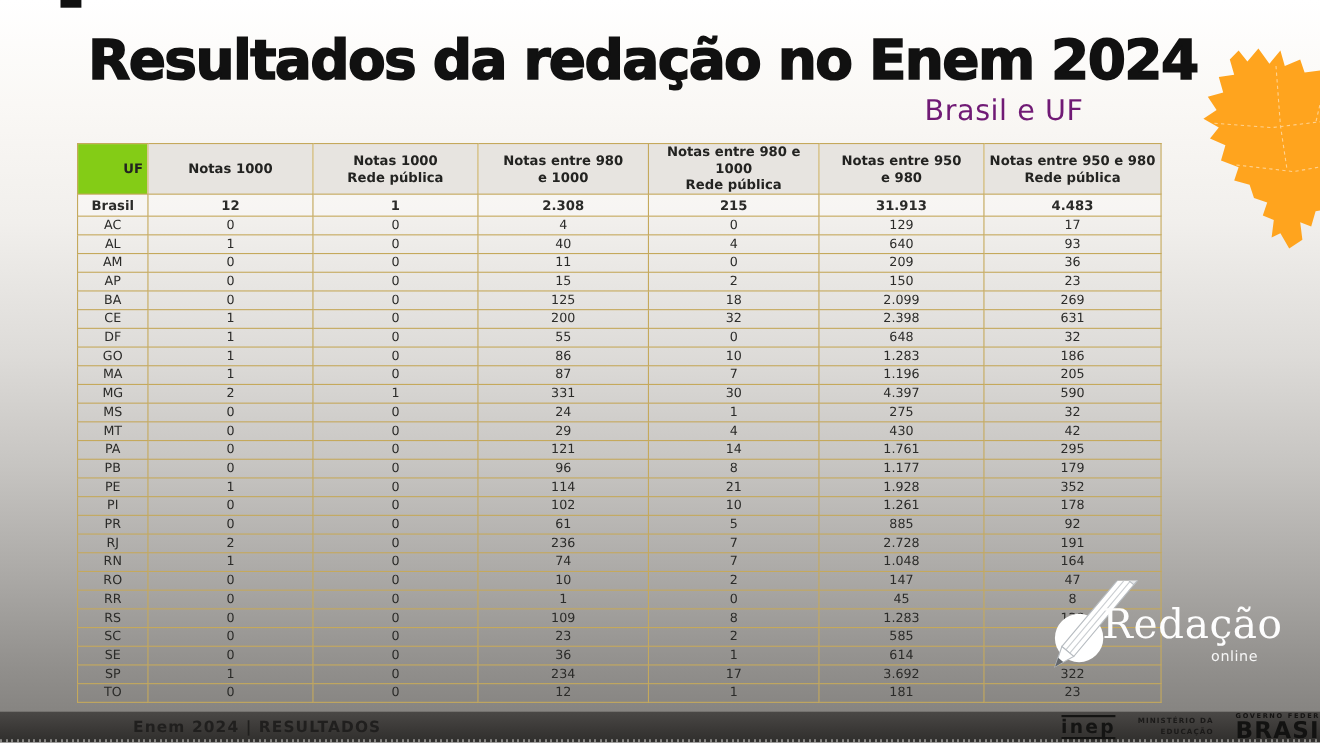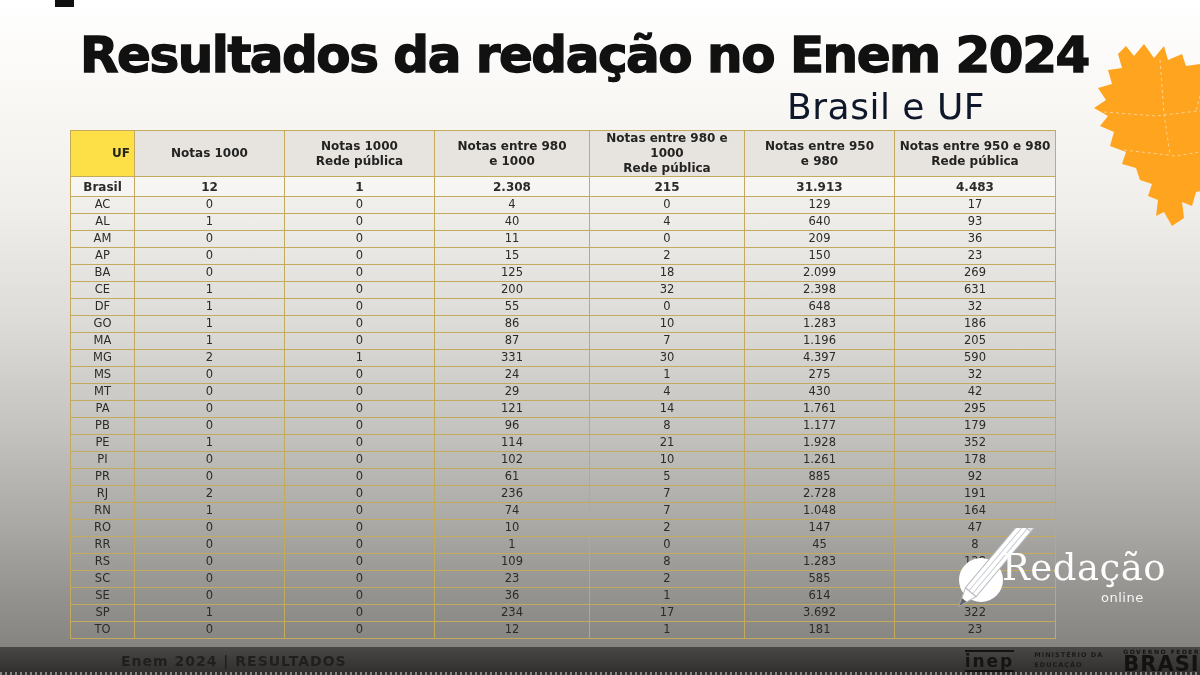--- a/index.html
+++ b/index.html
@@ -12,37 +12,37 @@
   .top-mark { position:absolute; left:55px; top:0; width:19px; height:7px; background:#101010; }
 
   .title {
     position:absolute; left:80px; top:26px; width:960px;
     font-size:50px; font-weight:bold; letter-spacing:-1.5px; color:#111;
     -webkit-text-stroke:1.4px #111;
     white-space:nowrap;
   }
   .subtitle {
     position:absolute; left:70px; top:86px; width:915px; text-align:right;
-    font-size:36px; color:#0f172a; letter-spacing:0.5px;
+    font-size:26px; color:#701a75; letter-spacing:0.5px;
   }
 
   .brazil-map { position:absolute; left:1064px; top:20px; width:200px; height:215px; }
 
   
   .tbl-wrap { position:absolute; left:70px; top:130px; width:985px; }
   table.results { border-collapse:collapse; table-layout:fixed; width:985px; }
   table.results th, table.results td {
     border:1px solid #c5a95c; text-align:center; vertical-align:middle;
     color:#2b2b29; overflow:hidden;
   }
   table.results th {
     height:34px; font-size:12px; font-weight:bold; line-height:1.25;
     white-space:pre-line; background:#e7e4e0; color:#232321;
   }
-  table.results th.uf-h { background:#fde047;padding-left:37px; }
+  table.results th.uf-h { background:#84cc16;padding-left:37px; }
   table.results tr.total td {
     height:20px; font-size:12px; font-weight:bold; background:rgba(252,250,247,0.55);
   }
   table.results tr.uf-row td { height:17px; font-size:11.5px; line-height:1; padding:0 2px; }
   col.c0{width:64px;} col.c1{width:150px;} col.c2{width:150px;} col.c3{width:155px;}
   col.c4{width:155px;} col.c5{width:150px;} col.c6{width:161px;}
 
   
   .watermark { position:absolute; left:938px; top:528px; width:250px; height:100px; color:#fff; }
   .watermark svg { position:absolute; left:0; top:0; }
@@ -68,21 +68,21 @@
   .footer-left {
     position:absolute; left:85px; top:6px; font-size:14px; font-weight:bold;
     color:#201f1e; letter-spacing:1px;margin-left:36px;
   }
   .footer-logos {
     position:absolute; right:-14px; top:0; height:28px;
     display:flex; align-items:center; gap:20px; color:#161514;
   }
   .logo-inep { font-size:17px; font-weight:bold; letter-spacing:2px; color:#141413;
     border-top:2px solid #141413; border-bottom:2px solid #141413; line-height:1.1;text-align:center; }
-  .logo-mec { font-size:6.5px; font-weight:bold; letter-spacing:1px; text-align:left;
+  .logo-mec { font-size:6.5px; font-weight:bold; letter-spacing:1px; text-align:right;
     line-height:1.5; text-transform:uppercase; color:#1b1a19; white-space:pre-line; }
   .logo-gov { text-align:left; }
   .logo-gov .gov-line { font-size:6px; font-weight:bold; letter-spacing:1.5px; color:#151413; }
   .logo-gov .gov-brasil { font-size:21px; font-weight:bold; letter-spacing:1px; color:#121211;
     line-height:0.95; }
 </style>
 </head>
 <body>
 
 <div class="top-mark"></div>

